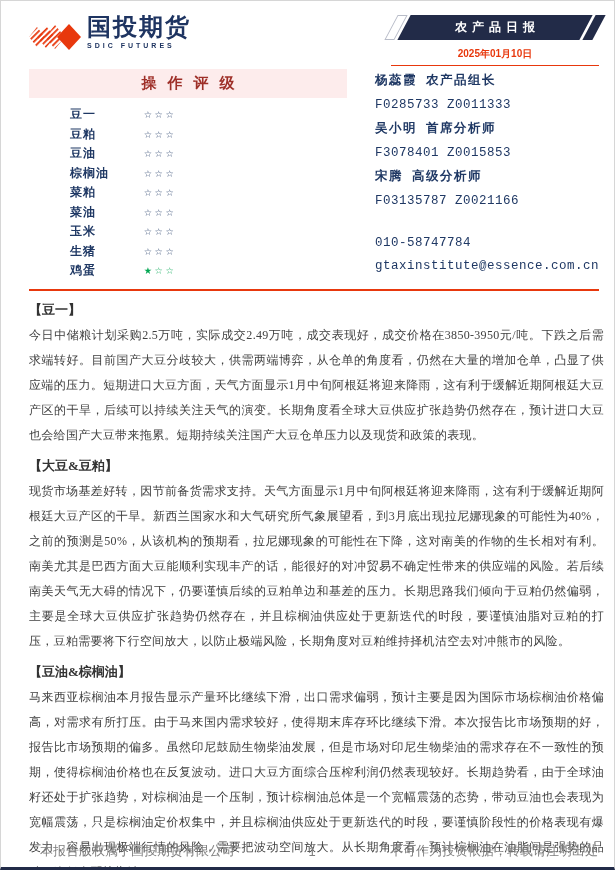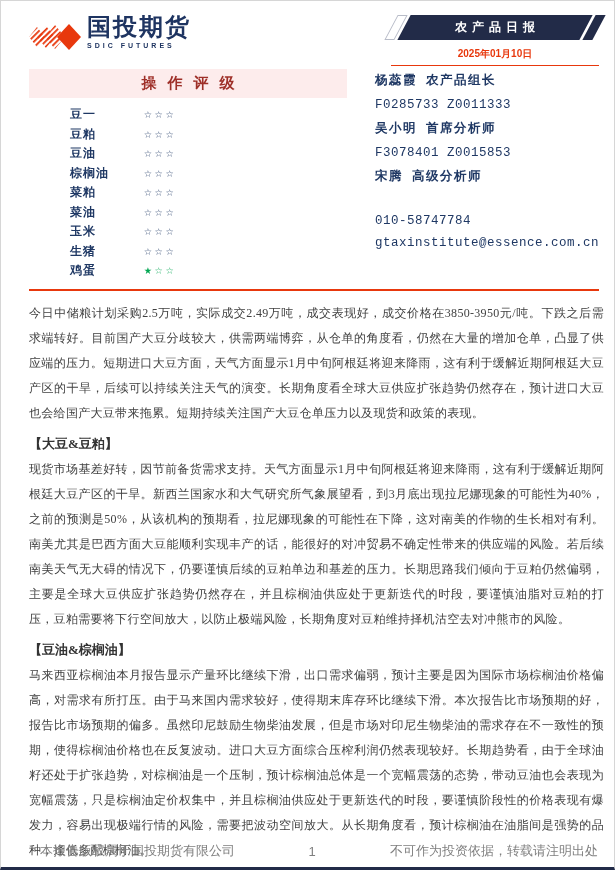--- a/index.html
+++ b/index.html
@@ -128,30 +128,32 @@
           <span class="rating-stars" style="color:#00a651">★☆☆</span>
         </div>
       </div>
     </div>
     <div class="right-col">
       <div class="contact-line contact-name">杨蕊霞 农产品组长</div>
       <div class="contact-line">F0285733 Z0011333</div>
       <div class="contact-line contact-name">吴小明 首席分析师</div>
       <div class="contact-line">F3078401 Z0015853</div>
       <div class="contact-line contact-name">宋腾 高级分析师</div>
+      <div class="contact-line">F03135787 Z0021166</div>
       <div class="contact-gap"></div>
       <div class="contact-line">010-58747784</div>
       <div class="contact-line">gtaxinstitute@essence.com.cn</div>
     </div>
   </div>
 
   <hr class="red-divider">
 
   <div class="main">
     <div class="section">
+      <div class="section-title">【豆一】</div>
       <div class="section-body">今日中储粮计划采购2.5万吨，实际成交2.49万吨，成交表现好，成交价格在3850-3950元/吨。下跌之后需求端转好。目前国产大豆分歧较大，供需两端博弈，从仓单的角度看，仍然在大量的增加仓单，凸显了供应端的压力。短期进口大豆方面，天气方面显示1月中旬阿根廷将迎来降雨，这有利于缓解近期阿根廷大豆产区的干旱，后续可以持续关注天气的演变。长期角度看全球大豆供应扩张趋势仍然存在，预计进口大豆也会给国产大豆带来拖累。短期持续关注国产大豆仓单压力以及现货和政策的表现。</div>
     </div>
     <div class="section">
       <div class="section-title">【大豆&amp;豆粕】</div>
       <div class="section-body">现货市场基差好转，因节前备货需求支持。天气方面显示1月中旬阿根廷将迎来降雨，这有利于缓解近期阿根廷大豆产区的干旱。新西兰国家水和大气研究所气象展望看，到3月底出现拉尼娜现象的可能性为40%，之前的预测是50%，从该机构的预期看，拉尼娜现象的可能性在下降，这对南美的作物的生长相对有利。南美尤其是巴西方面大豆能顺利实现丰产的话，能很好的对冲贸易不确定性带来的供应端的风险。若后续南美天气无大碍的情况下，仍要谨慎后续的豆粕单边和基差的压力。长期思路我们倾向于豆粕仍然偏弱，主要是全球大豆供应扩张趋势仍然存在，并且棕榈油供应处于更新迭代的时段，要谨慎油脂对豆粕的打压，豆粕需要将下行空间放大，以防止极端风险，长期角度对豆粕维持择机沽空去对冲熊市的风险。</div>
     </div>
     <div class="section">
       <div class="section-title">【豆油&amp;棕榈油】</div>
       <div class="section-body">马来西亚棕榈油本月报告显示产量环比继续下滑，出口需求偏弱，预计主要是因为国际市场棕榈油价格偏高，对需求有所打压。由于马来国内需求较好，使得期末库存环比继续下滑。本次报告比市场预期的好，报告比市场预期的偏多。虽然印尼鼓励生物柴油发展，但是市场对印尼生物柴油的需求存在不一致性的预期，使得棕榈油价格也在反复波动。进口大豆方面综合压榨利润仍然表现较好。长期趋势看，由于全球油籽还处于扩张趋势，对棕榈油是一个压制，预计棕榈油总体是一个宽幅震荡的态势，带动豆油也会表现为宽幅震荡，只是棕榈油定价权集中，并且棕榈油供应处于更新迭代的时段，要谨慎阶段性的价格表现有爆发力，容易出现极端行情的风险，需要把波动空间放大。从长期角度看，预计棕榈油在油脂间是强势的品种，逢低多配棕榈油。</div>
     </div>

